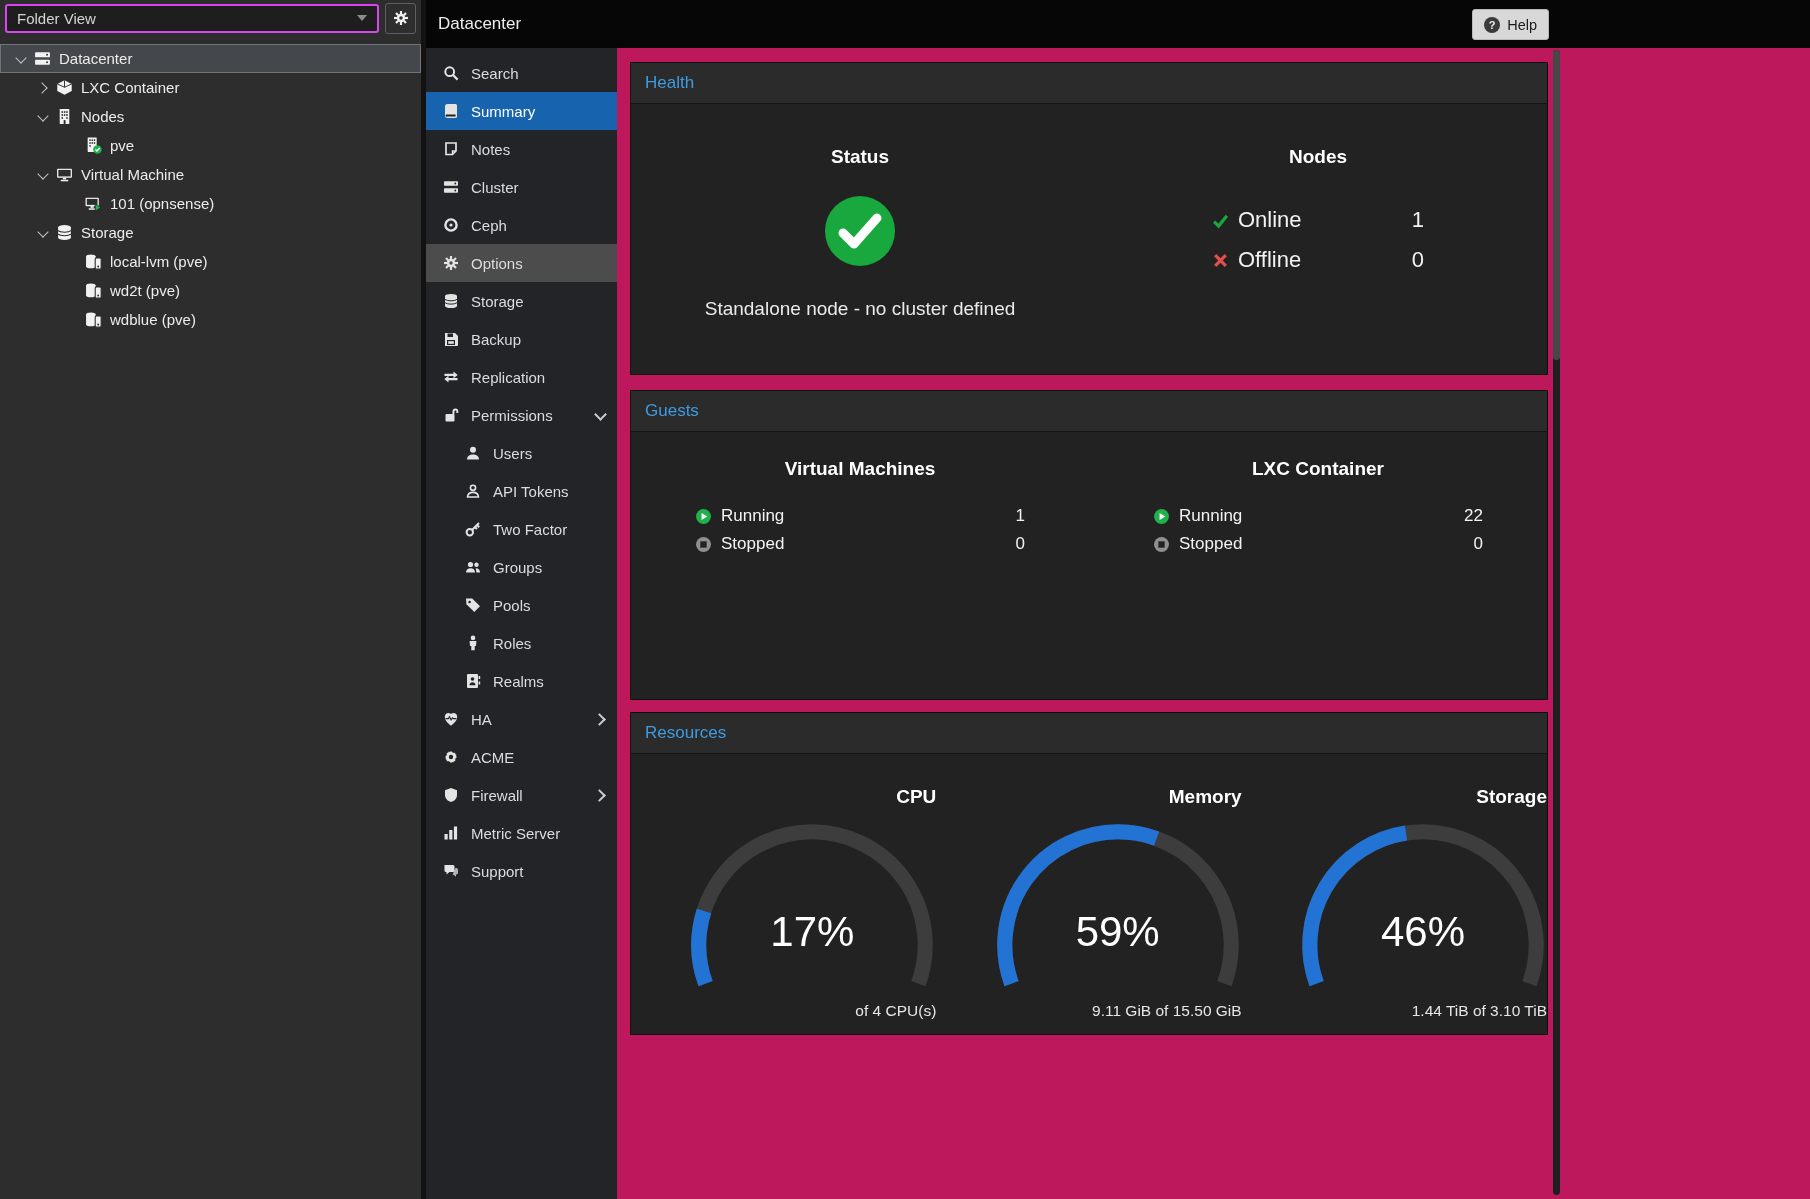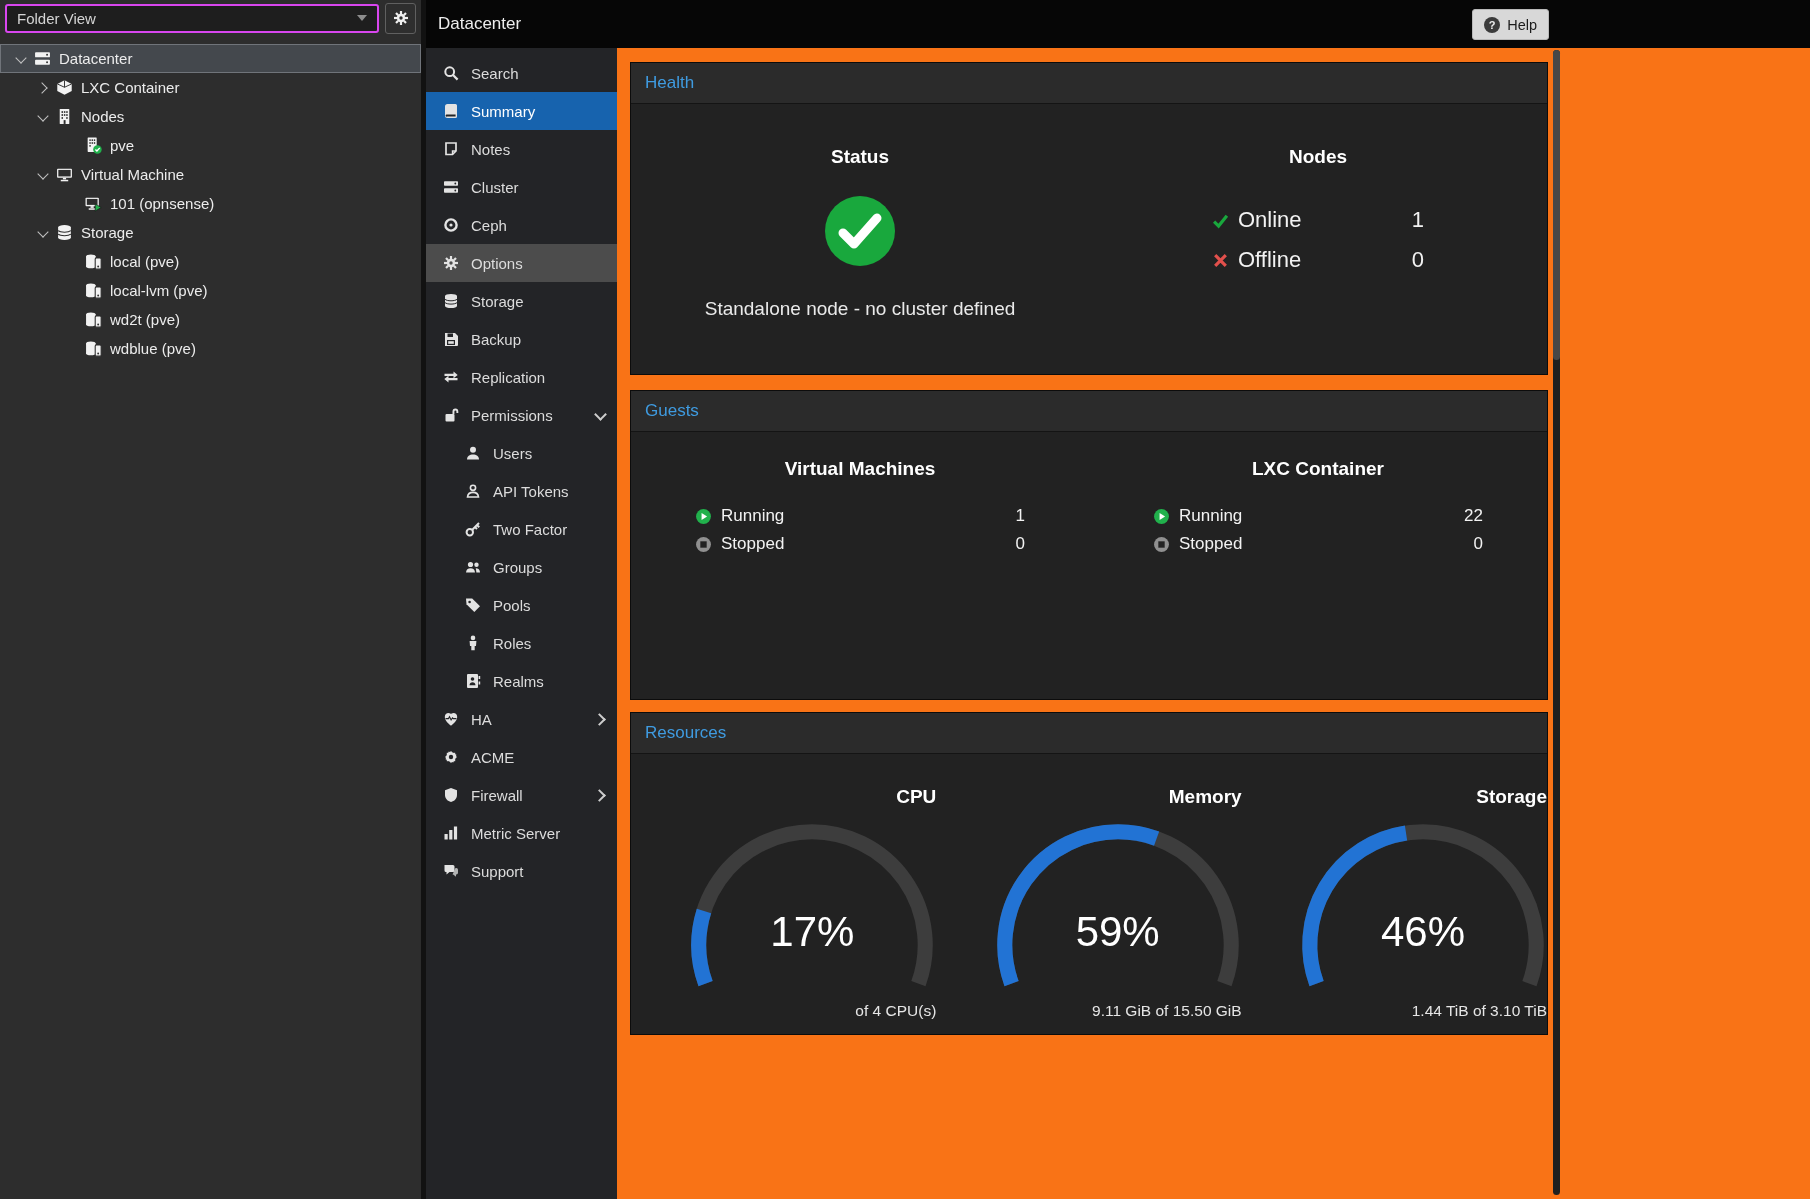--- a/index.html
+++ b/index.html
@@ -64,21 +64,21 @@
   .menu-item.hovered{ background:var(--hover-gray,#4c4c4c); }
   .micon{ width:18px; flex:none; display:flex; justify-content:center; color:#e3e3e3; }
   .micon svg{ width:16px; height:16px; fill:currentColor; }
   .mchev{ margin-left:auto; width:12px; height:12px; position:relative; }
   .mchev.down::after{ content:""; position:absolute; left:1px; top:1px; width:7px; height:7px;
     border-right:2px solid #cdcdcd; border-bottom:2px solid #cdcdcd; transform:rotate(45deg); }
   .mchev.right::after{ content:""; position:absolute; left:0px; top:2px; width:7px; height:7px;
     border-right:2px solid #cdcdcd; border-bottom:2px solid #cdcdcd; transform:rotate(-45deg); }
 
   
-  .content{ position:absolute; left:617px; top:48px; right:0; bottom:0; background:#f97316;padding-left:24px; }
+  .content{ position:absolute; left:617px; top:48px; right:0; bottom:0; background:#be185d;padding-left:24px; }
   .panel{ position:absolute; left:13px; width:918px; background:#222222; border:1px solid #0c0c0c; }
   .panel-header{ height:41px; background:#2b2b2b; border-bottom:1px solid #141414;
     display:flex; align-items:center; padding:0 14px; font-size:17px; color:var(--accent-blue,#3f9be0); }
 
   .health-body{ display:flex; padding-top:42px; }
   .hcol{ flex:1; display:flex; flex-direction:column; align-items:center; }
   .col-title{ font-size:19px; font-weight:bold; color:#fff; }
   .big-check{ margin-top:26px; }
   .status-text{ margin-top:30px; font-size:19px; color:#eaeaea; }
   .node-list{ margin-top:32px; width:212px; }
@@ -236,33 +236,20 @@
           <svg viewBox="0 0 16 16">
               <ellipse cx="8" cy="3" rx="6" ry="2"></ellipse>
               <rect x="2" y="3" width="12" height="10"></rect>
               <ellipse cx="8" cy="13" rx="6" ry="2"></ellipse>
               <path d="M2 6.3c1 .9 3.2 1.5 6 1.5s5-.6 6-1.5M2 9.6c1 .9 3.2 1.5 6 1.5s5-.6 6-1.5" stroke="#2d2d2d" stroke-width="1" fill="none"></path>
             </svg>
         </span>
         <span class="tlabel">Storage</span>
       </div>
 
-      <div class="tree-row lvl2">
-        <span class="twisty"></span>
-        <span class="ticon">
-          <svg viewBox="0 0 16 16">
-              <ellipse cx="5.5" cy="3.2" rx="4.5" ry="1.9"></ellipse>
-              <rect x="1" y="3.2" width="9" height="9.3"></rect>
-              <ellipse cx="5.5" cy="12.5" rx="4.5" ry="1.9"></ellipse>
-              <rect x="9.6" y="4.6" width="5.6" height="10.6" rx="1.1" stroke="#2d2d2d" stroke-width="1"></rect>
-              <circle cx="12.4" cy="12.7" r="0.9" fill="#2d2d2d"></circle>
-            </svg>
-        </span>
-        <span class="tlabel">local (pve)</span>
-      </div>
 
       <div class="tree-row lvl2">
         <span class="twisty"></span>
         <span class="ticon">
           <svg viewBox="0 0 16 16">
               <ellipse cx="5.5" cy="3.2" rx="4.5" ry="1.9"></ellipse>
               <rect x="1" y="3.2" width="9" height="9.3"></rect>
               <ellipse cx="5.5" cy="12.5" rx="4.5" ry="1.9"></ellipse>
               <rect x="9.6" y="4.6" width="5.6" height="10.6" rx="1.1" stroke="#2d2d2d" stroke-width="1"></rect>
               <circle cx="12.4" cy="12.7" r="0.9" fill="#2d2d2d"></circle>

